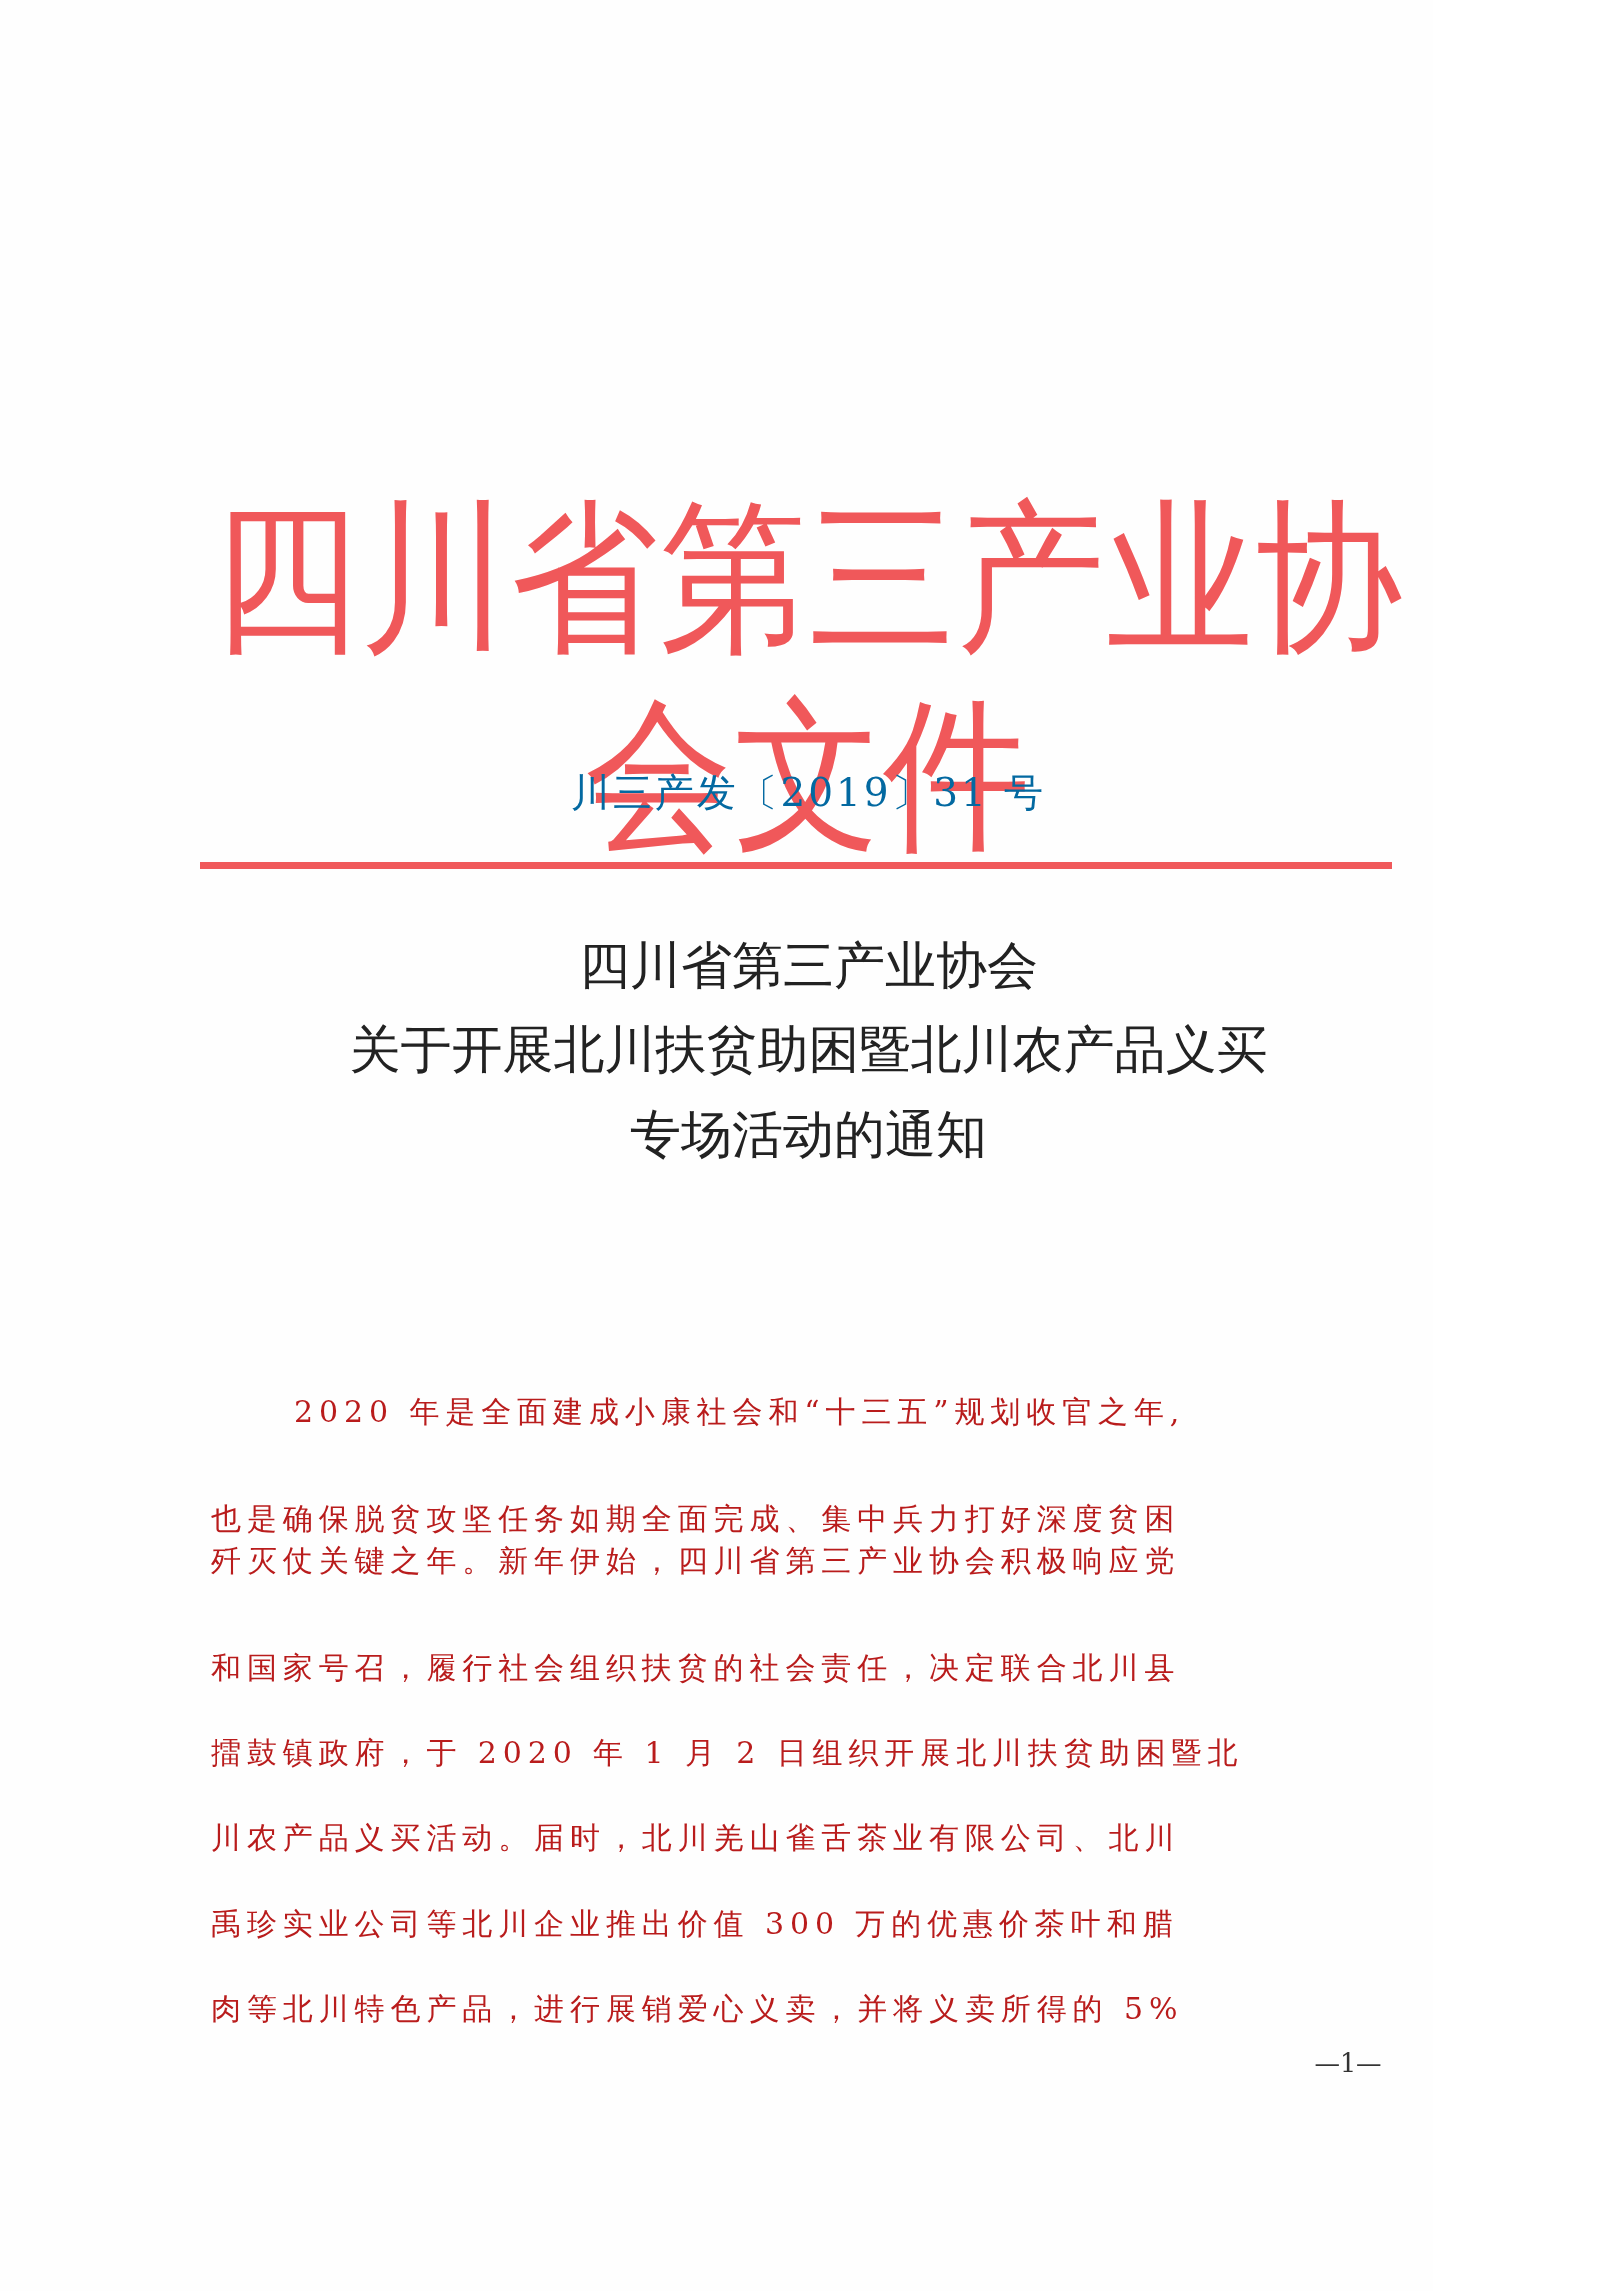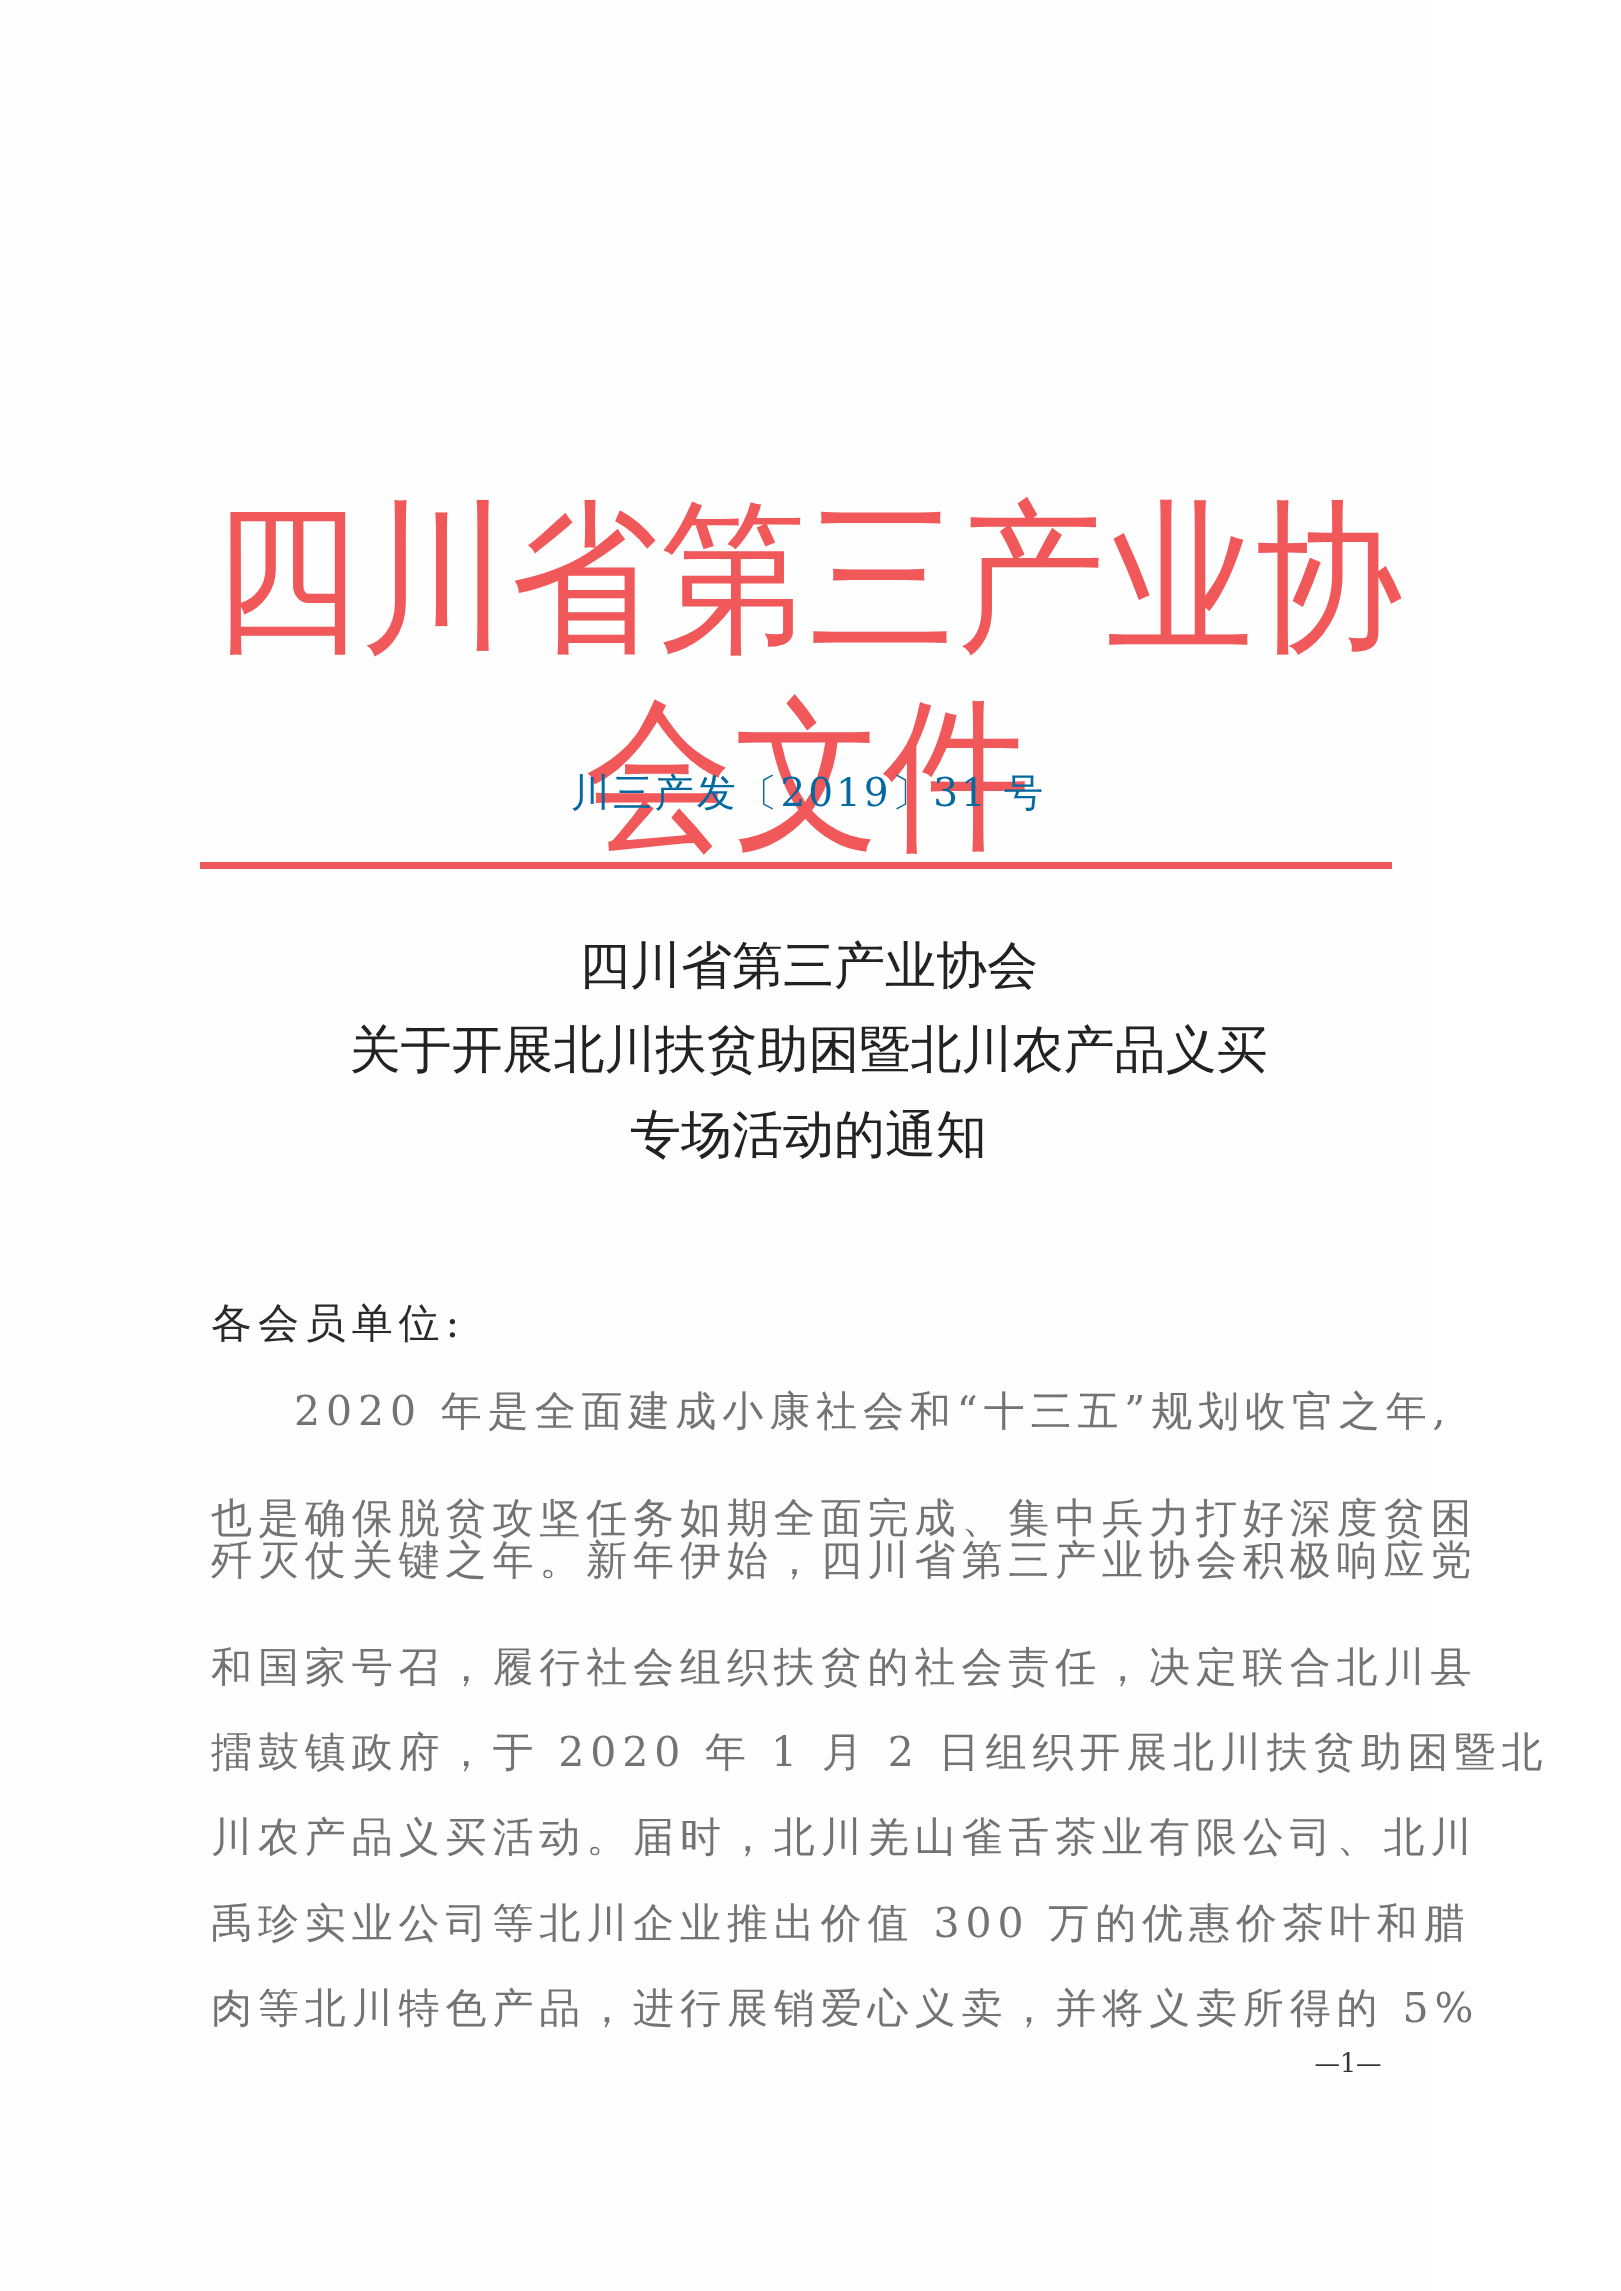--- a/index.html
+++ b/index.html
@@ -29,22 +29,22 @@
   .t1 { top: 931px; }
   .t2 { top: 1015px; }
   .t3 { top: 1100px; }
   .body-text {
     position: absolute; left: 211px; width: 1186px;
     color: #2a2a2a; font-family: "DejaVu Serif", "Liberation Serif", serif;
     font-size: 41px; line-height: 59px; letter-spacing: 5.9px; white-space: nowrap;
   }
   .salutation { top: 1294px; }
   .line { position: absolute; left: 211px; width: 1196px;
-    color: #737373; font-family: "DejaVu Serif", "Liberation Serif", serif;
-    font-size: 41px; line-height: 59px; letter-spacing: 5.9px; white-space: nowrap; }
+    color: #b91c1c; font-family: "DejaVu Serif", "Liberation Serif", serif;
+    font-size: 30px; line-height: 59px; letter-spacing: 5.9px; white-space: nowrap; }
   .indent { left: 294px; }
   .page-number {
     position: absolute; left: 1304px; top: 2049px; width: 88px; text-align: center;
     color: #333; font-family: "DejaVu Serif", "Liberation Serif", serif; font-size: 25.5px; line-height: 29px;
   }
 </style>
 </head>
 <body>
 
 <div class="page">
@@ -52,21 +52,20 @@
   <div class="masthead">四川省第三产业协会文件</div>
 
   <div class="doc-number">川三产发〔2019〕31 号</div>
 
   <div class="red-rule"></div>
 
   <div class="title t1">四川省第三产业协会</div>
   <div class="title t2">关于开展北川扶贫助困暨北川农产品义买</div>
   <div class="title t3">专场活动的通知</div>
 
-  <div class="body-text salutation">各会员单位:</div>
 
   <div class="line indent" style="top:1382px;">2020 年是全面建成小康社会和“十三五”规划收官之年,</div>
   <div class="line" style="top:1467px;margin-top:22px;">也是确保脱贫攻坚任务如期全面完成、集中兵力打好深度贫困</div>
   <div class="line" style="top:1489px;margin-top:42px;">歼灭仗关键之年。新年伊始，四川省第三产业协会积极响应党</div>
   <div class="line" style="top:1638px;">和国家号召，履行社会组织扶贫的社会责任，决定联合北川县</div>
   <div class="line" style="top:1723px;">擂鼓镇政府，于 2020 年 1 月 2 日组织开展北川扶贫助困暨北</div>
   <div class="line" style="top:1808px;">川农产品义买活动。届时，北川羌山雀舌茶业有限公司、北川</div>
   <div class="line" style="top:1894px;">禹珍实业公司等北川企业推出价值 300 万的优惠价茶叶和腊</div>
   <div class="line" style="top:1979px;">肉等北川特色产品，进行展销爱心义卖，并将义卖所得的 5%</div>
 

